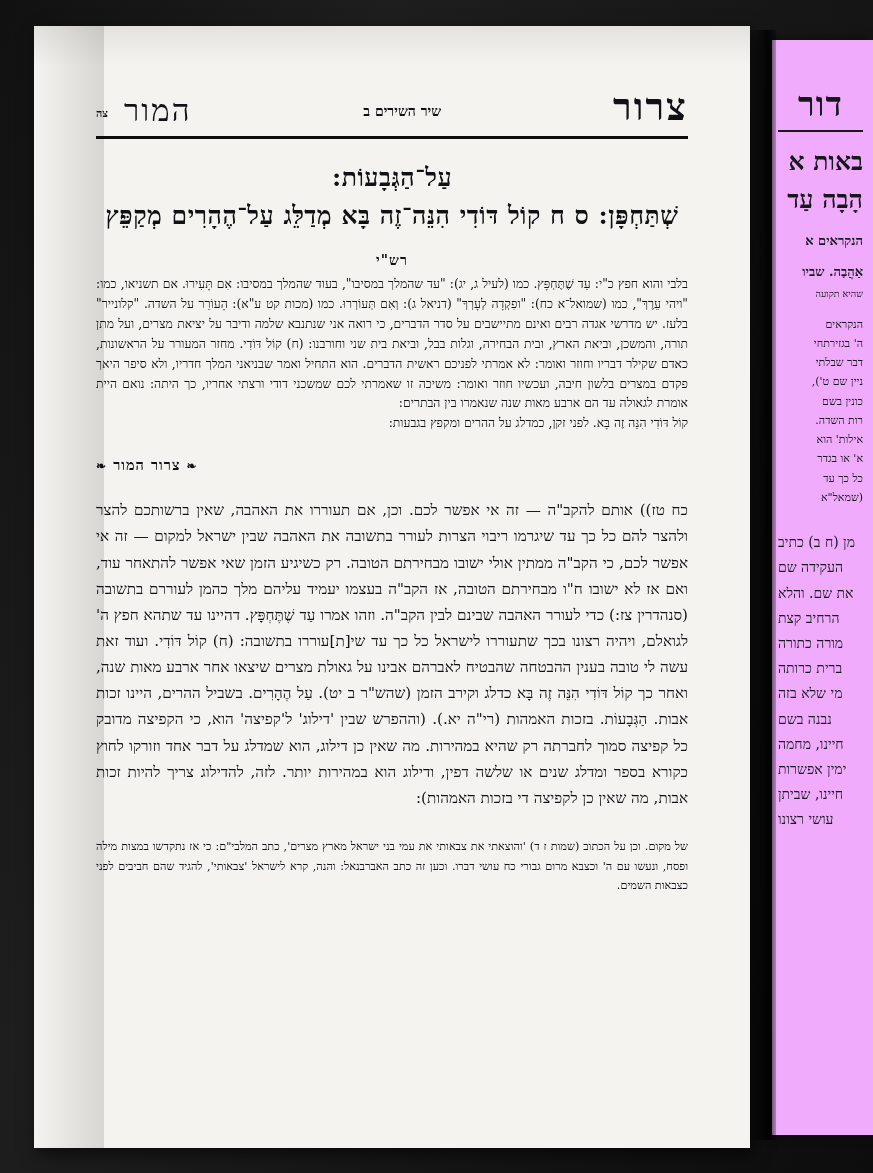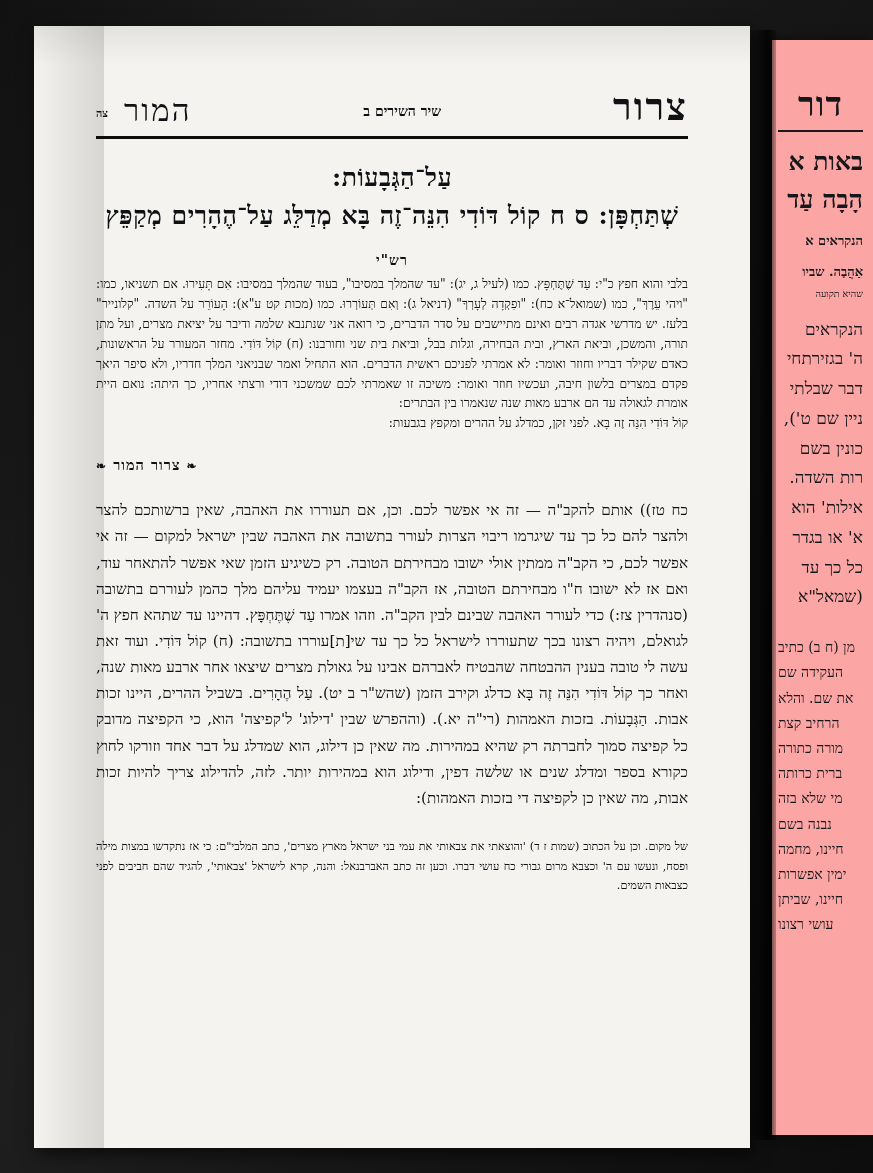--- a/index.html
+++ b/index.html
@@ -29,21 +29,21 @@
       linear-gradient(110deg, #111 0%, #1e1e1e 30%, #141414 70%, #0d0d0d 100%);
   }
 
   
   .right-page {
     position: absolute;
     top: 40px;
     left: 772px;
     width: 101px;
     height: 1095px;
-    background: #fca5a5;
+    background: #f0abfc;
     box-shadow: -3px 0 10px rgba(0,0,0,0.55);
     overflow: hidden;
     direction: rtl;
     padding: 0;
   }
   .right-page .rp-inner {
     padding: 44px 10px 20px 6px;
     color: #15171a;
   }
   .rp-title {
@@ -72,21 +72,21 @@
     text-align: right;
     margin-top: 12px;
   }
   .rp-small {
     font-size: 9.5px;
     line-height: 1.6;
     text-align: right;
     margin-top: 4px;
   }
   .rp-body {
-    font-size: 17px;
+    font-size: 11px;
     line-height: 1.75;
     text-align: right;
     margin-top: 14px;
   }
   .rp-body2 {
     font-size: 14px;
     line-height: 1.8;
     text-align: left;
     margin-top: 23px;
   }

